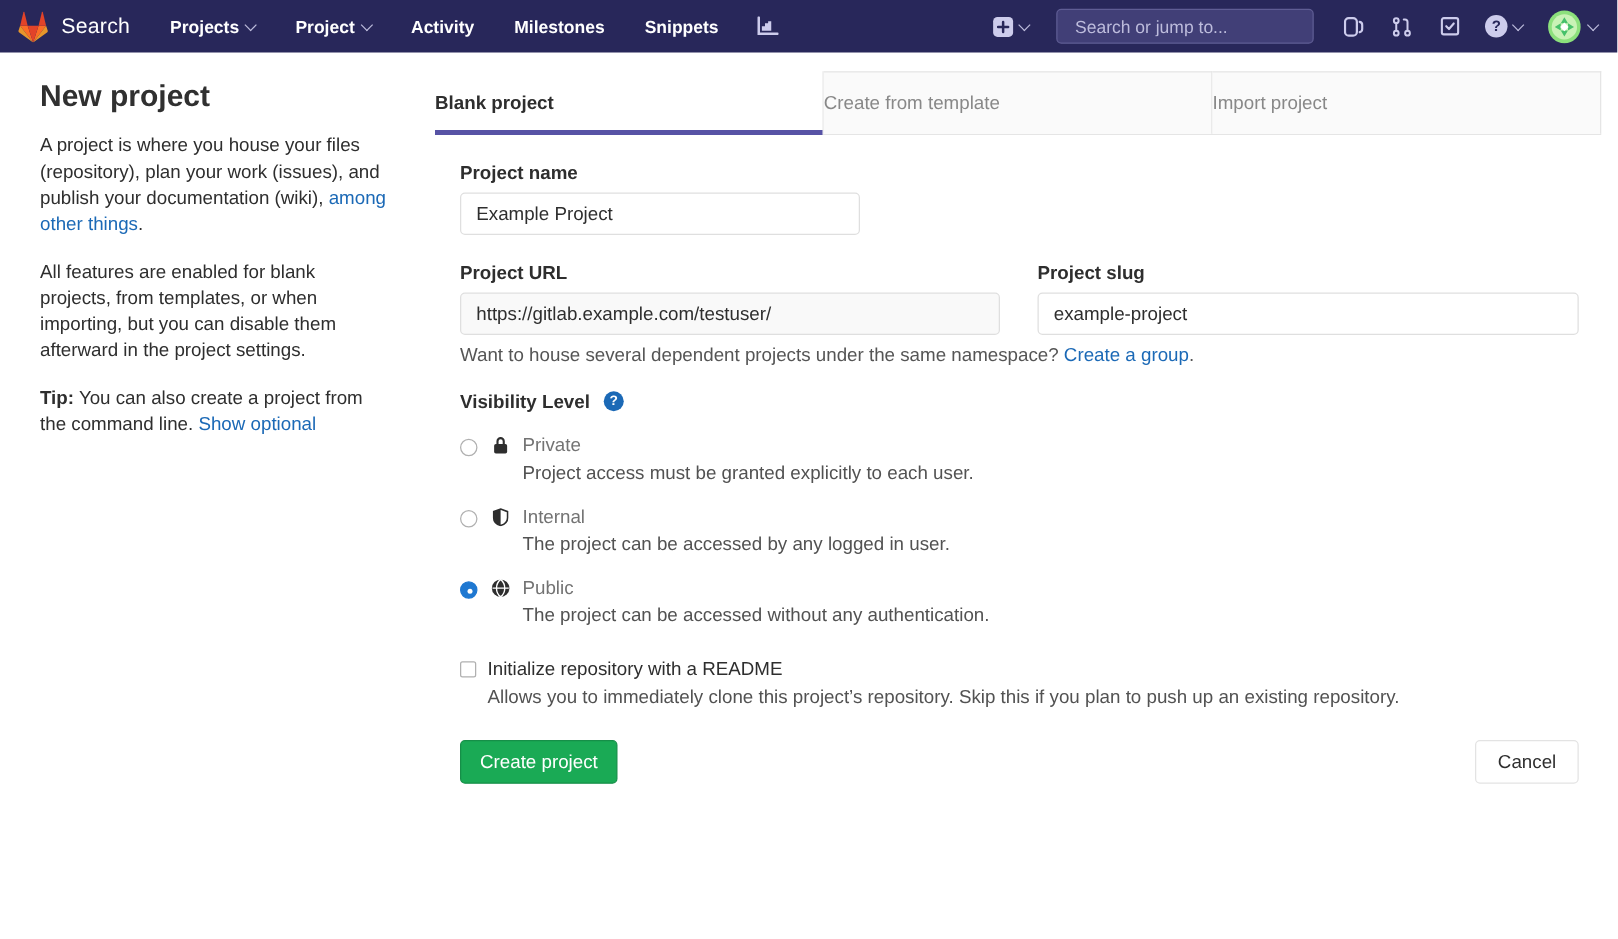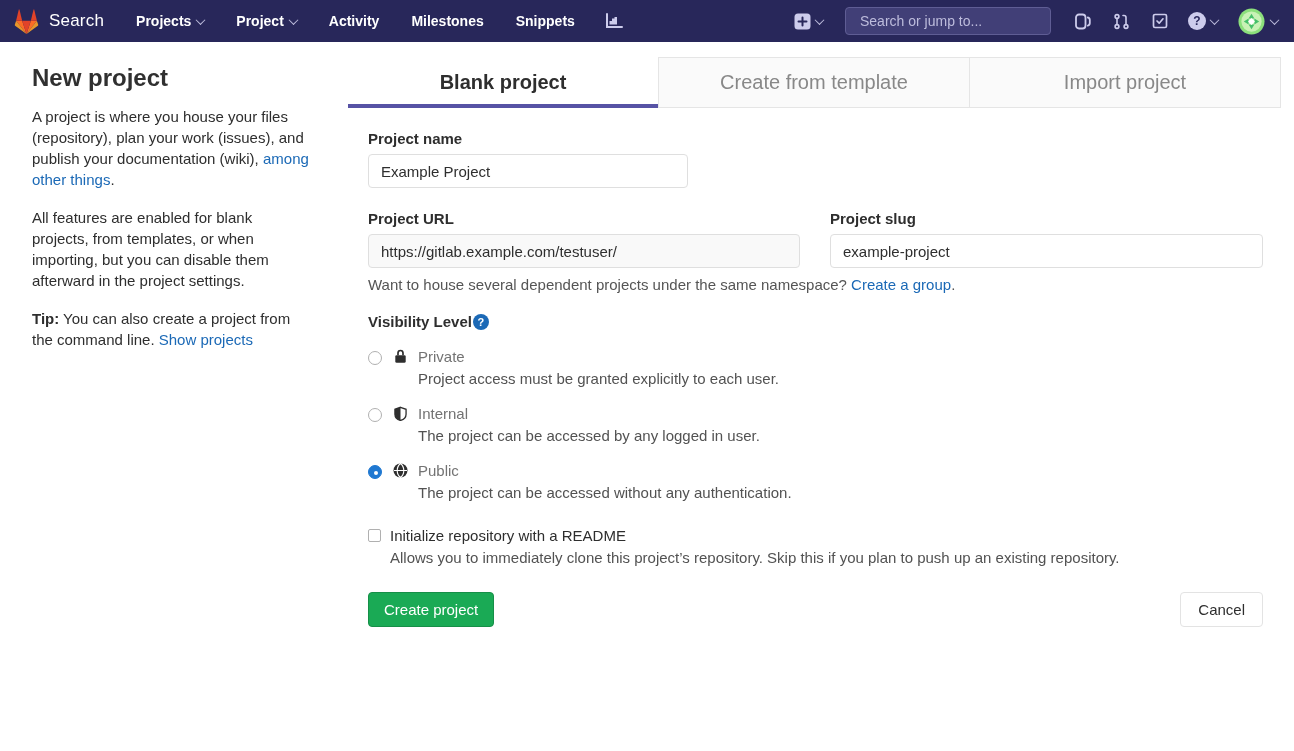--- a/index.html
+++ b/index.html
@@ -34,21 +34,21 @@
   .main { display:flex; align-items:flex-start; }
   .side { width:348px; flex:0 0 348px; padding:22px 36px 0 32px; }
   .side h1 { font-size:24px; font-weight:700; color:#303030; margin-bottom:14px; }
   .side p { font-size:15px; line-height:21px; color:#2e2e2e; margin-bottom:17px; }
   a.link { color:#1b69b6; text-decoration:none; cursor:pointer; }
 
   .content { flex:1; padding:15px 13px 0 0; }
 
   
   .tabs { display:flex; border-bottom:1px solid #e5e5e5; height:51px; }
-  .tab { flex:1; display:flex; align-items:center; justify-content:center; font-size:20px;
+  .tab { flex:1; display:flex; align-items:center; font-size:15px;
     color:#888; background:#fafafa; border:1px solid #e5e5e5; border-bottom:none;
     border-left:none; cursor:pointer; position:relative; }
   .tab:first-child { border-left:1px solid #e5e5e5; }
   .tab.active { background:#fff; color:#2e2e2e; font-weight:700; border-top:none;
     border-left:none; border-right:1px solid #e5e5e5; }
   .tab-indicator { position:absolute; left:0; right:0; bottom:-1px; height:4px;
     background:#5753a5; }
 
   
   .form { padding:22px 18px 0 20px; }
@@ -61,21 +61,21 @@
   .col-url { flex:0 0 432px; }
   .col-slug { flex:1; }
   .col-url .txt, .col-slug .txt { width:100%; }
   .txt.readonly { background:#f9f9f9; }
   .hint { font-size:15px; color:#555; margin-top:8px; }
   .desc-group { margin-top:22px; }
   textarea.txt { width:100%; height:73px; padding:9px 12px; resize:both; line-height:19px; }
   textarea.txt::placeholder { color:#a7a7a7; }
 
   .vis-section { margin-top:20px; }
-  .vis-label { font-size:15px; font-weight:700; display:flex; align-items:center; gap:1px; }
+  .vis-label { font-size:15px; font-weight:700; display:flex; align-items:flex-start; gap:11px; }
   .vis-help { width:16px; height:16px; border-radius:50%; background:#1b69b6; color:#fff;
     font-size:11px; font-weight:700; display:flex; align-items:center; justify-content:center;
     cursor:pointer; }
   .vis-option { display:flex; align-items:flex-start; margin-top:18px; }
   .radio { width:14px; height:14px; border-radius:50%; border:1px solid #b0b0b0;
     background:#fff; margin-top:3px; flex:0 0 14px; cursor:pointer; position:relative; }
   .radio.checked { background:#1f78d1; border-color:#1f78d1; }
   .radio.checked::after { content:""; position:absolute; left:4.5px; top:4.5px; width:4px;
     height:4px; border-radius:50%; background:#fff; }
   .vis-icon { margin:1px 10px 0 11px; width:15px; display:flex; justify-content:center; }
@@ -192,21 +192,21 @@
     </span>
   </div>
 </header>
 
 <div class="main">
 
   <aside class="side">
     <h1>New project</h1>
     <p><span>A project is where you house your files (repository), plan your work (issues), and publish your documentation (wiki), </span><a class="link">among other things</a><span>.</span></p>
     <p>All features are enabled for blank projects, from templates, or when importing, but you can disable them afterward in the project settings.</p>
-    <p><b>Tip:</b><span> You can also create a project from the command line. </span><a class="link">Show projects</a></p>
+    <p><b>Tip:</b><span> You can also create a project from the command line. </span><a class="link">Show optional</a></p>
   </aside>
 
   <section class="content">
 
     <div class="tabs">
       <div class="tab active">
         <span>Blank project</span>
         <div class="tab-indicator"></div>
       </div>
       <div class="tab">

